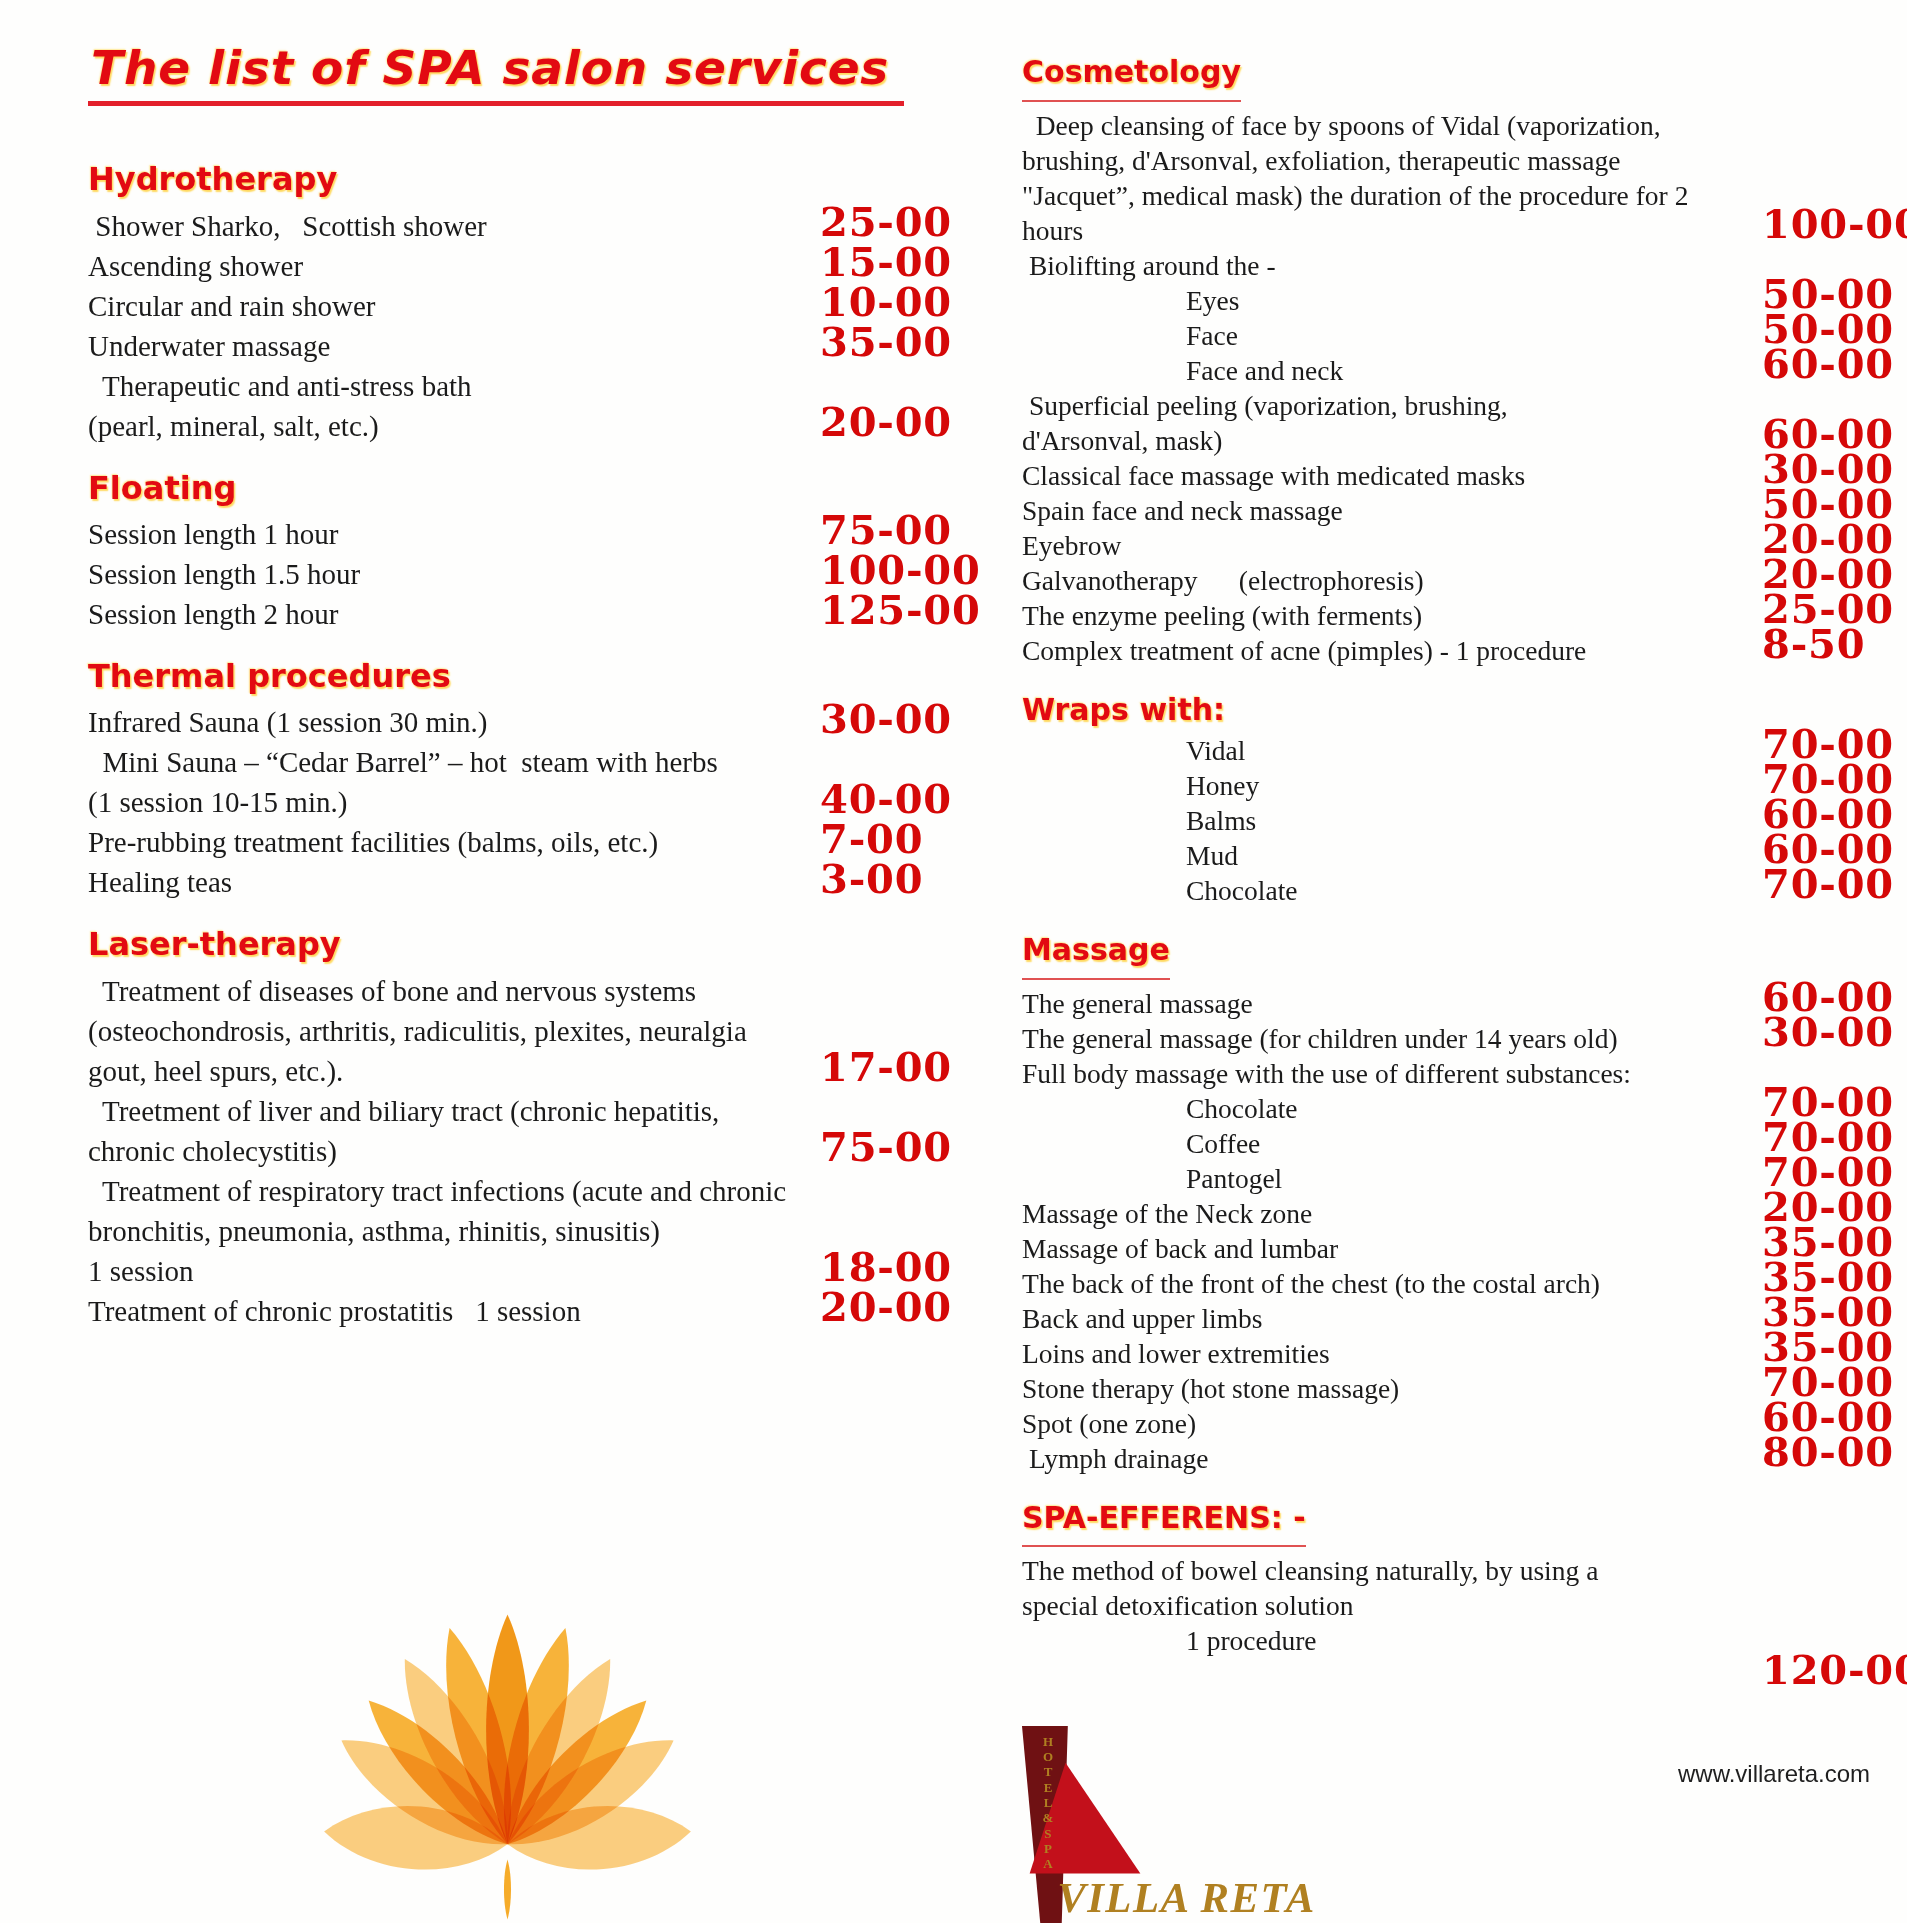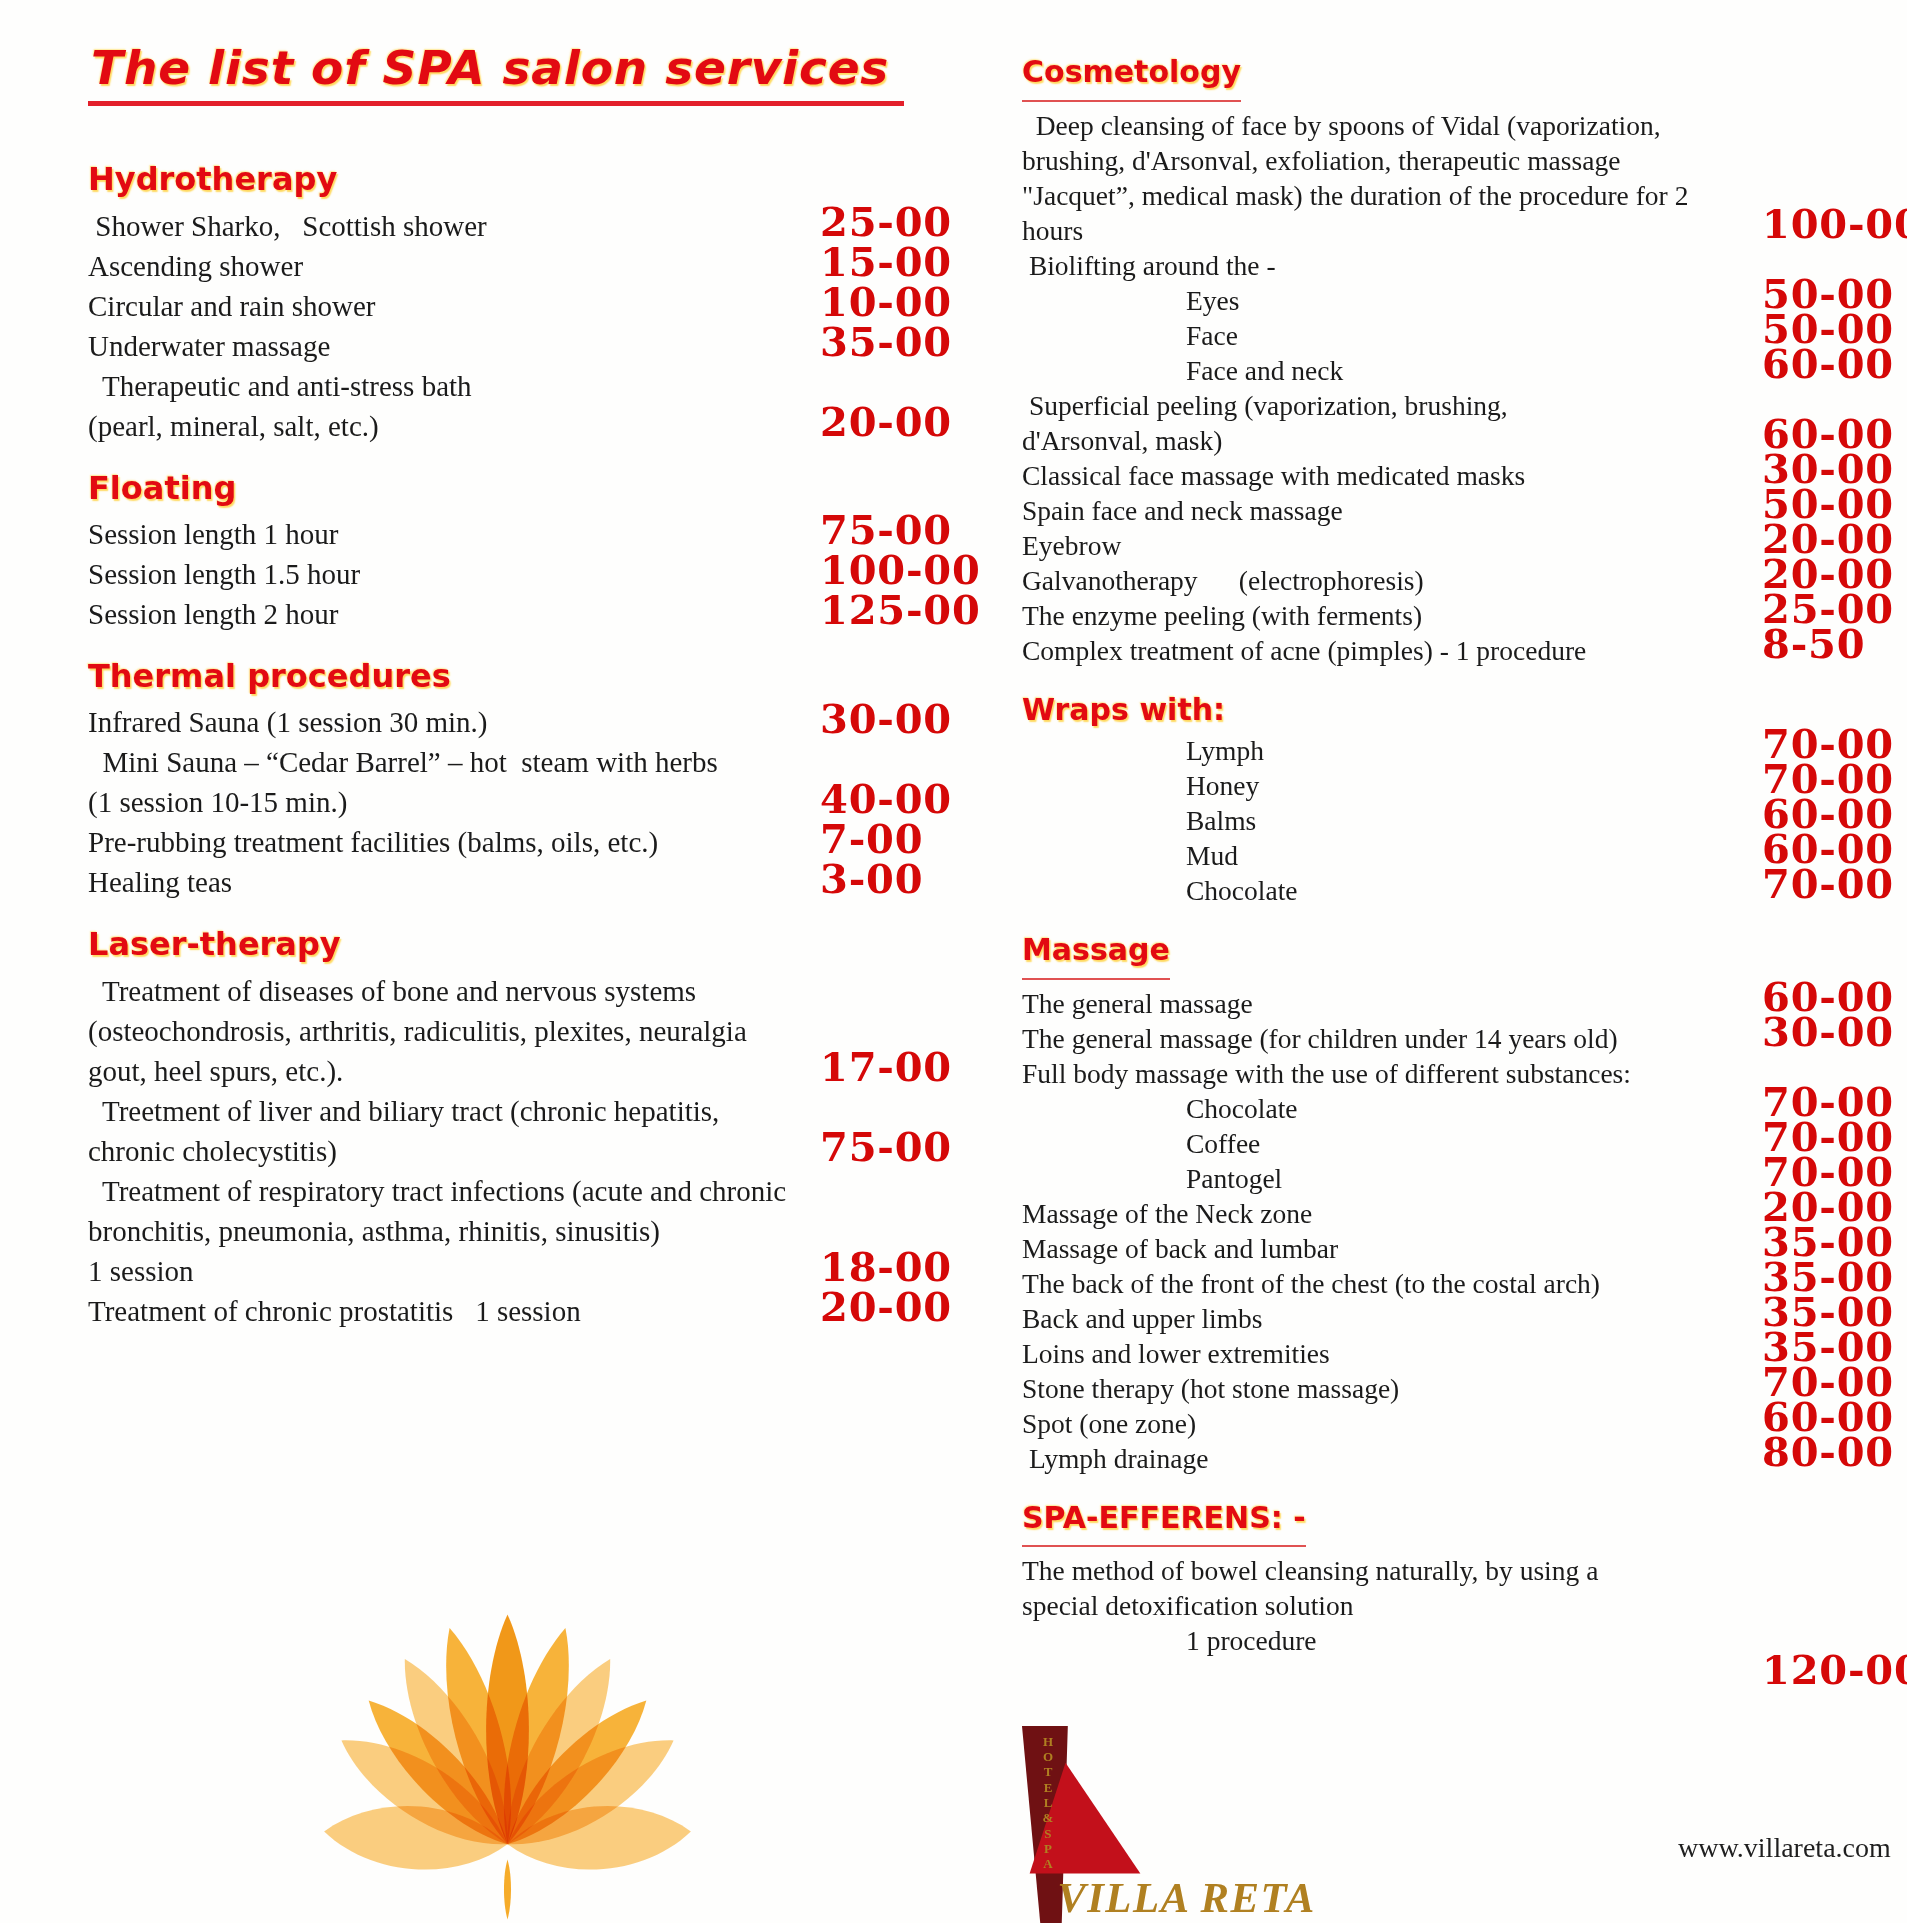--- a/index.html
+++ b/index.html
@@ -84,23 +84,23 @@
   #logo-wordmark{
     font-family:"Liberation Serif", serif;
     font-style:italic;
     font-weight:bold;
     font-size:56px;
     letter-spacing:2px;
     fill:var(--logo-gold,#b08021);
   }
 
   #website{
-    position:absolute;left:1678px;top:1832px;
-    font-family:Liberation Serif, serif;
-    font-size:28px;
+    position:absolute;left:1678px;top:1760px;
+    font-family:Liberation Sans, sans-serif;
+    font-size:24px;
     color:#1f1f1f;
   }
 </style>
 </head>
 <body>
 
 <div id="left-col" class="col">
   <div class="title-wrap">
     <span class="page-title">The list of SPA salon services</span>
   </div>
@@ -297,21 +297,21 @@
         <div class="lines">
           <div class="line">Complex treatment of acne (pimples) - 1 procedure</div>
         </div>
         <span class="price">8-50</span>
       </div>
     </div>
     <div class="section">
       <div class="sec-header">Wraps with:</div>
       <div class="row indent">
         <div class="lines">
-          <div class="line">Lymph</div>
+          <div class="line">Vidal</div>
         </div>
         <span class="price">70-00</span>
       </div>
       <div class="row indent">
         <div class="lines">
           <div class="line">Honey</div>
         </div>
         <span class="price">70-00</span>
       </div>
       <div class="row indent">

